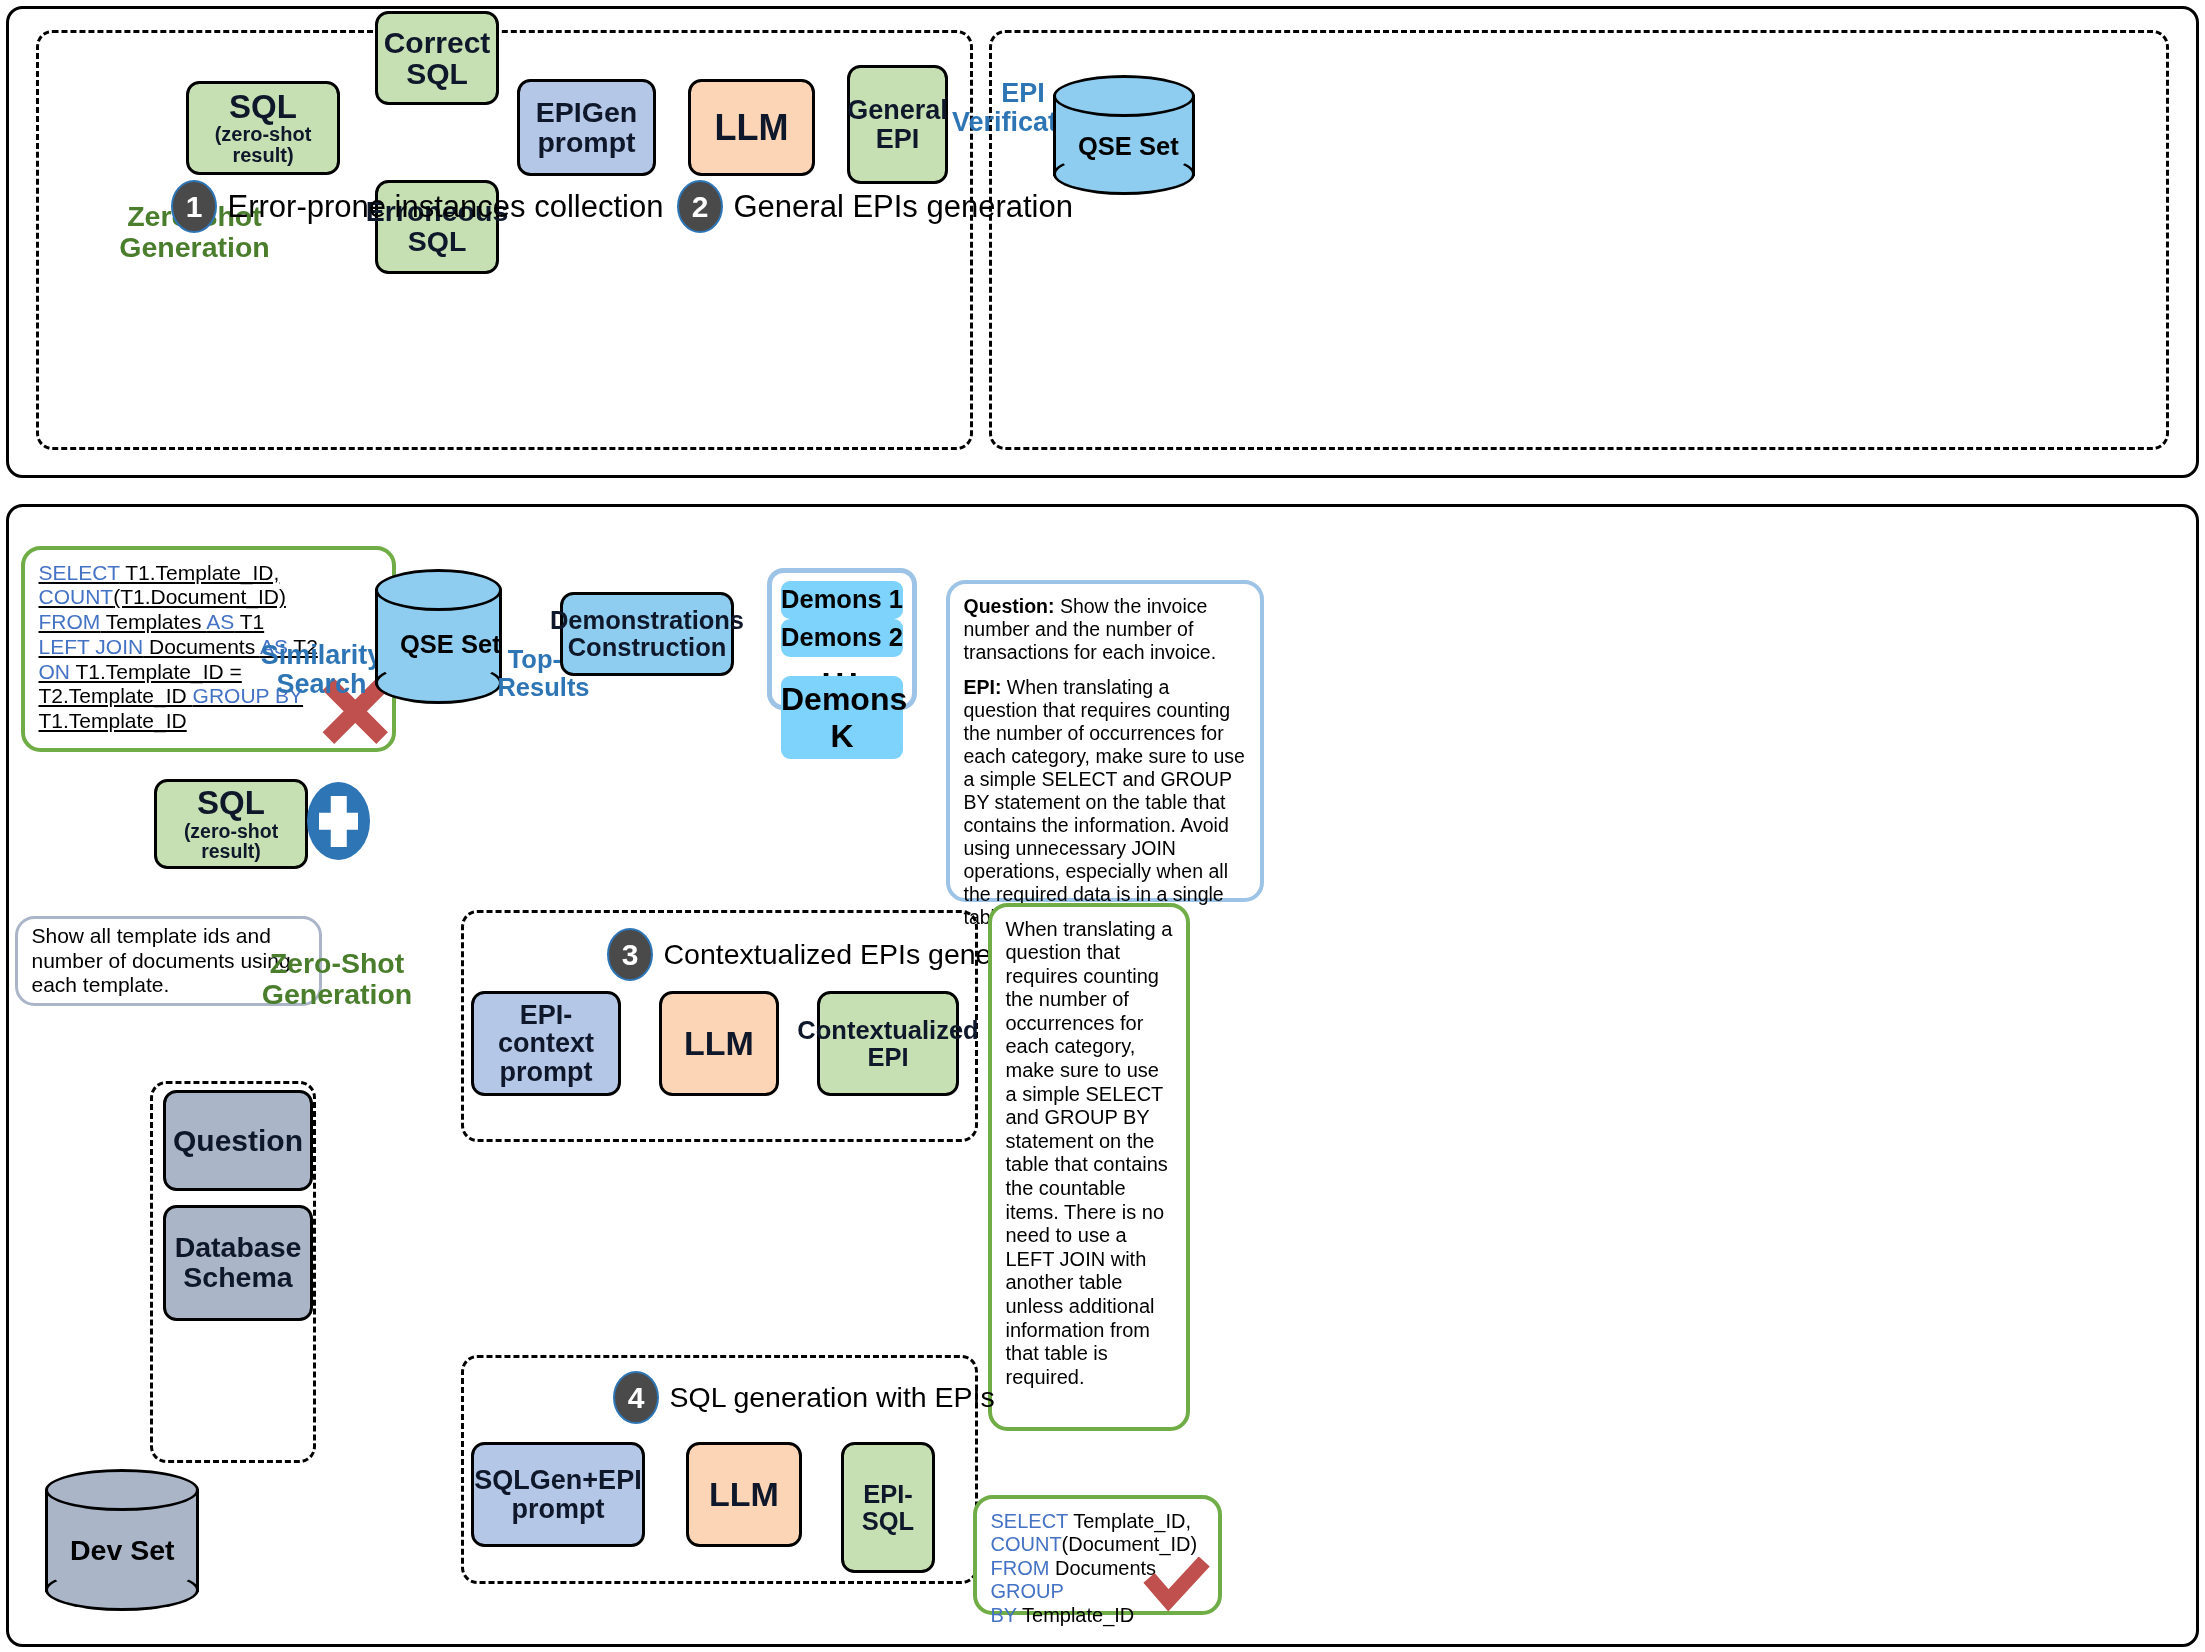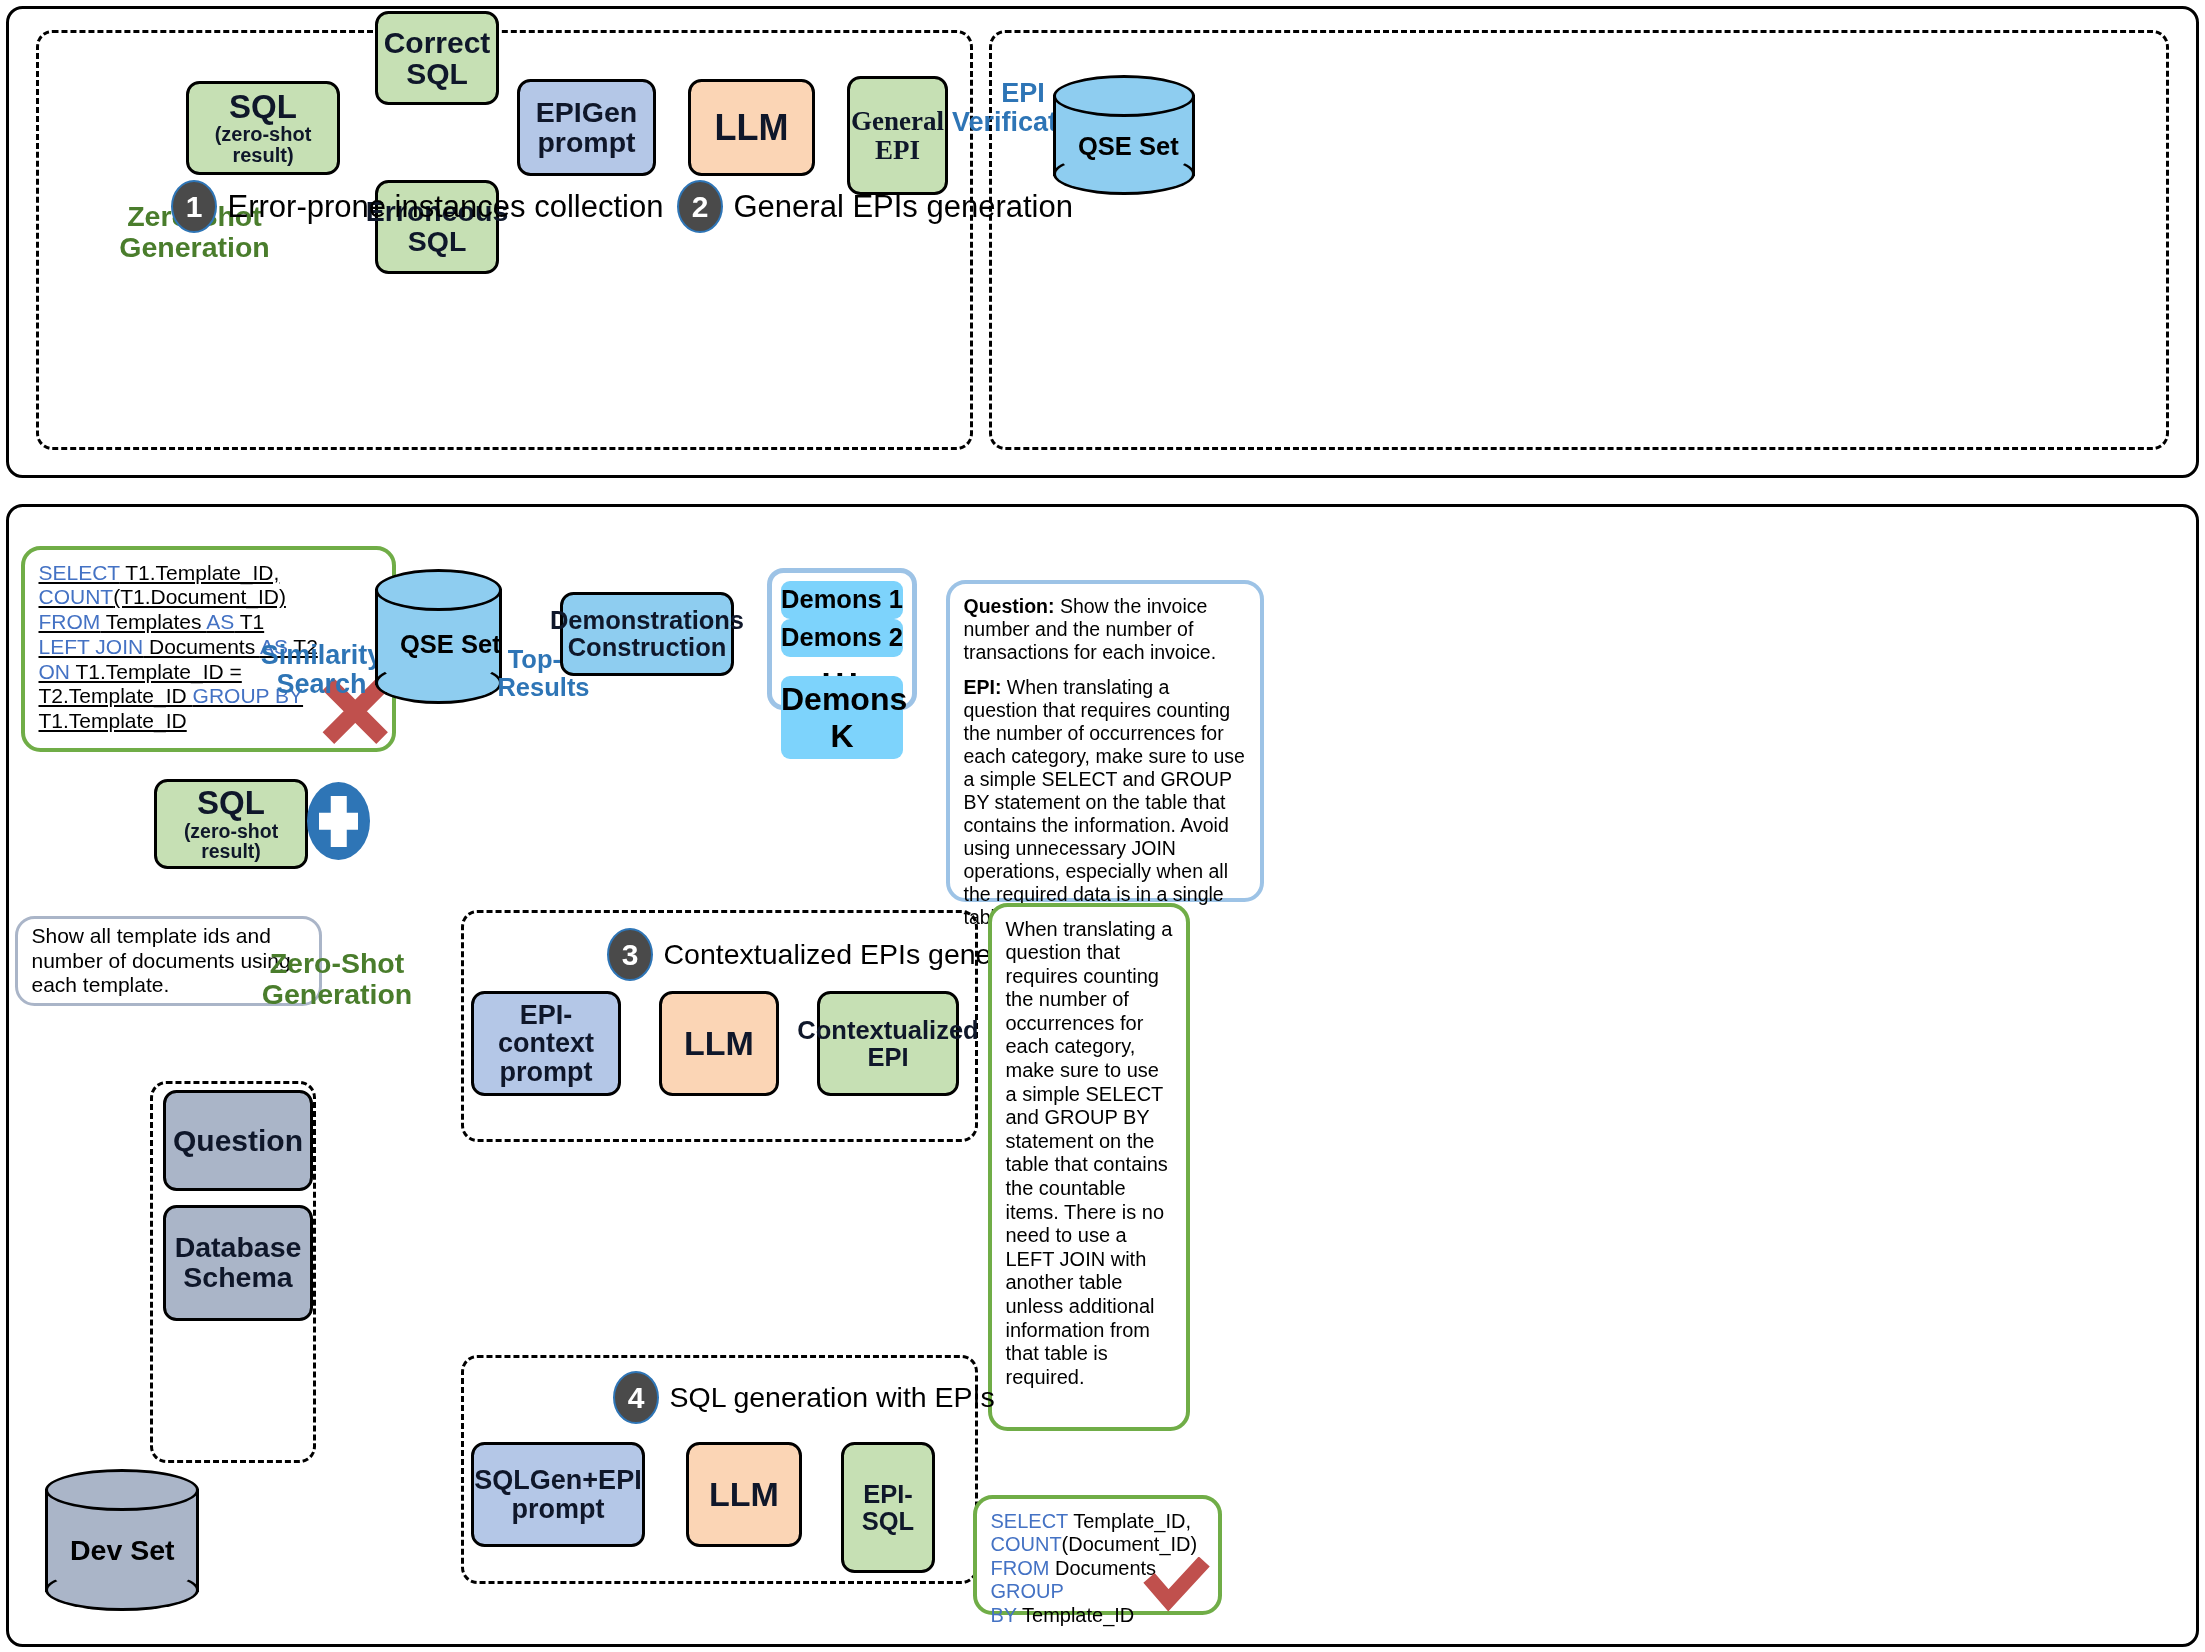--- a/index.html
+++ b/index.html
@@ -161,21 +161,21 @@
   </div>
 
   <div class="abs node n-green" style="left:375px;top:11.2px;width:124px;height:94px;font-size:30px;white-space:pre-line;">Correct
 SQL</div>
   <div class="abs node n-green" style="left:375px;top:180px;width:124px;height:94px;font-size:28.5px;white-space:pre-line;">Erroneous
 SQL</div>
 
   <div class="abs node n-blue" style="left:517px;top:79px;width:139px;height:97px;font-size:28.5px;white-space:pre-line;">EPIGen
 prompt</div>
   <div class="abs node n-orange" style="left:688px;top:79px;width:127px;height:97px;font-size:36px;">LLM</div>
-  <div class="abs node n-green" style="left:847px;top:76px;width:101px;height:119px;font-size:27px;white-space:pre-line;font-family:Liberation Serif, serif;">General
+  <div class="abs node n-green" style="left:847px;top:65px;width:101px;height:119px;font-size:27px;white-space:pre-line;">General
 EPI</div>
 
   <div class="lab lab-blue" style="left:952px;top:79px;width:142px;font-size:27px;white-space:pre-line;">EPI
 Verification</div>
 
   <div class="cyl" style="left:1053px;top:75px;width:142px;height:120px;">
     <div class="body" style="background:#8ecdf0;"></div>
     <div class="top" style="background:#8ecdf0;"></div>
     <div class="bot" style="background:#8ecdf0;"></div>
     <div class="lbl" style="font-size:25.5px;margin-top:10.5px;">QSE Set</div>

